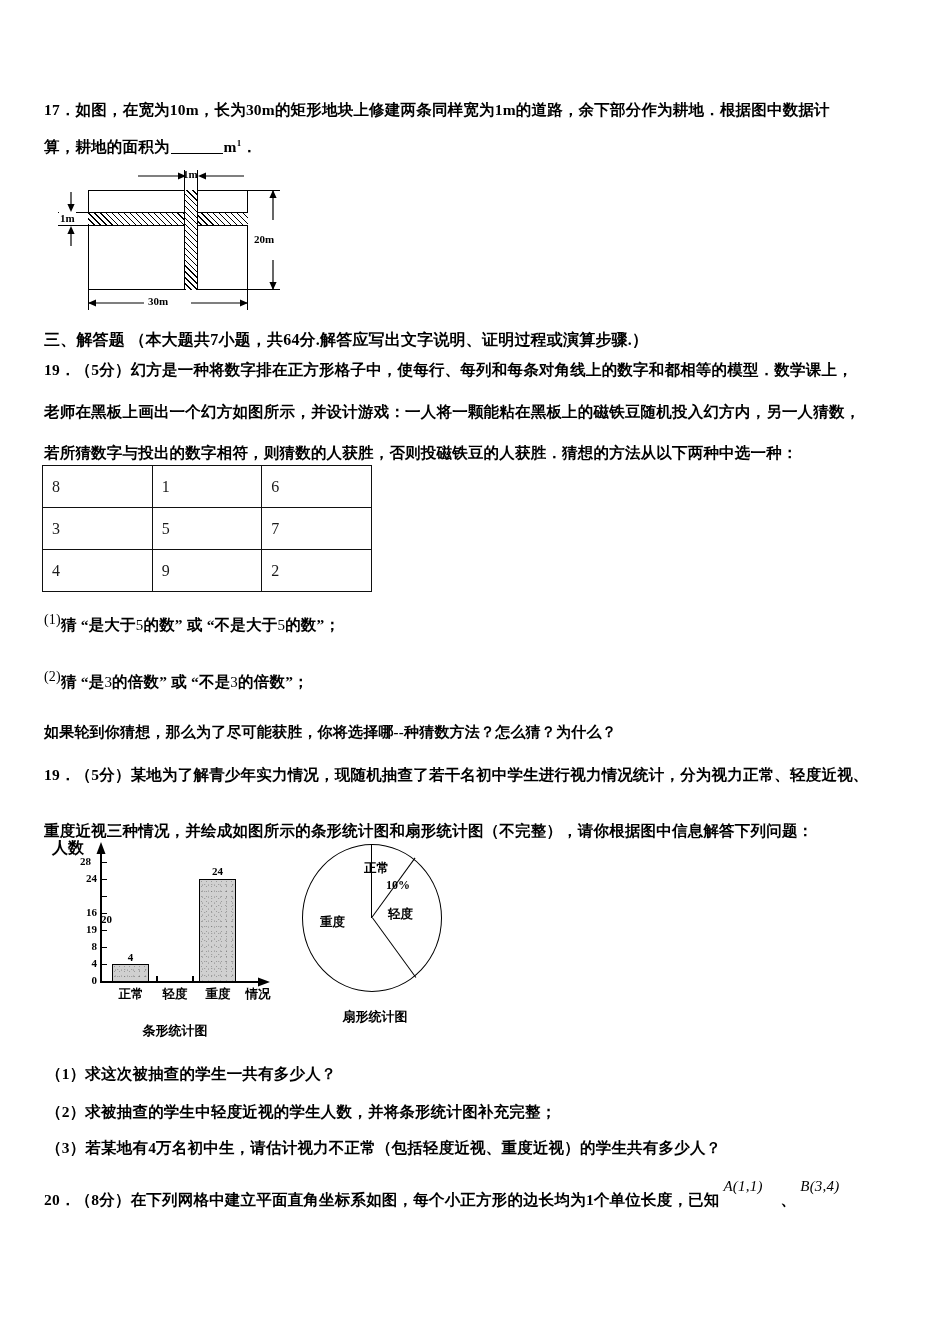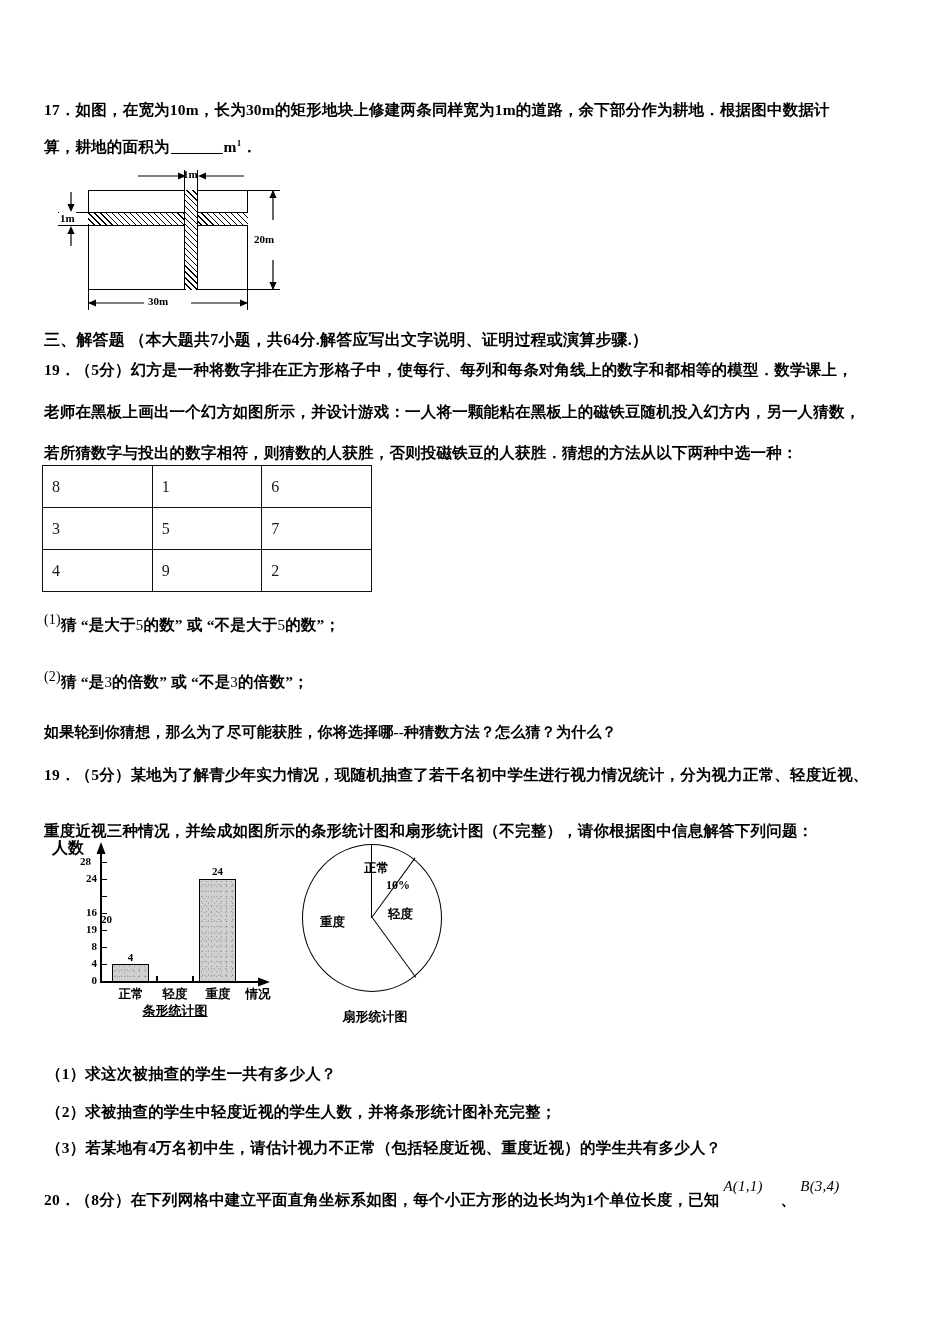--- a/index.html
+++ b/index.html
@@ -320,21 +320,21 @@
     <div class="tick" style="left:140px; top:138px; width:1.5px; height:6px;"></div>
 
     <div class="bar" style="left:147px; top:41px; width:37px; height:103px;"></div>
     <div class="barval" style="left:147px; top:27px; width:37px;">24</div>
 
     <div class="xcat" style="left:56px; top:148px; width:46px;">正常</div>
     <div class="xcat" style="left:100px; top:148px; width:46px;">轻度</div>
     <div class="xcat" style="left:143px; top:148px; width:46px;">重度</div>
     <div class="xcat" style="left:186px; top:148px; width:40px;">情况</div>
 
-    <div class="figcaption" style="left:58px; top:164px; width:130px;text-decoration:underline;">条形统计图</div>
+    <div class="figcaption" style="left:58px; top:184px; width:130px;">条形统计图</div>
   </div>
 
   <div id="pie">
     <div class="circle"></div>
 
     <div class="spoke" style="left:84px; top:78px; width:1.4px; height:74px; transform: rotate(180deg); transform-origin: 0 0;"></div>
 
     <div class="spoke" style="left:84px; top:78px; width:1.4px; height:74px; transform: rotate(216deg); transform-origin: 0 0;"></div>
 
     <div class="spoke" style="left:84px; top:78px; width:1.4px; height:74px; transform: rotate(324deg); transform-origin: 0 0;"></div>

